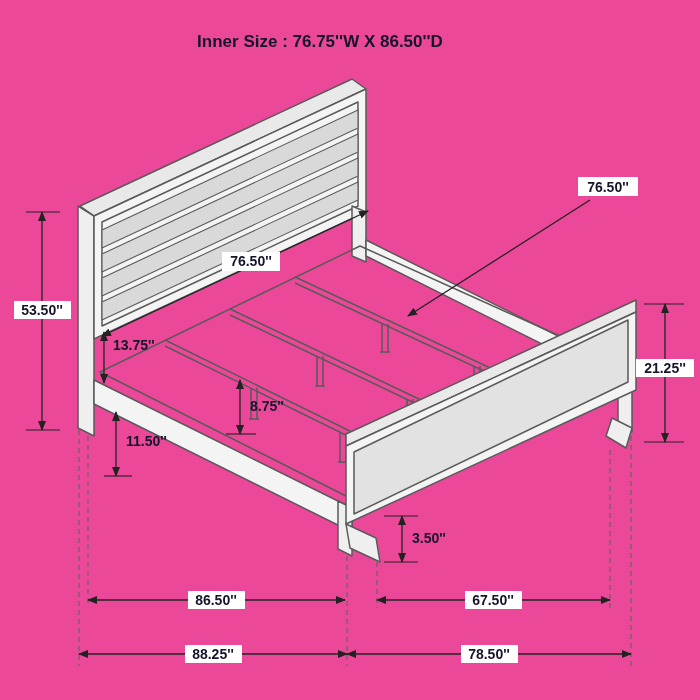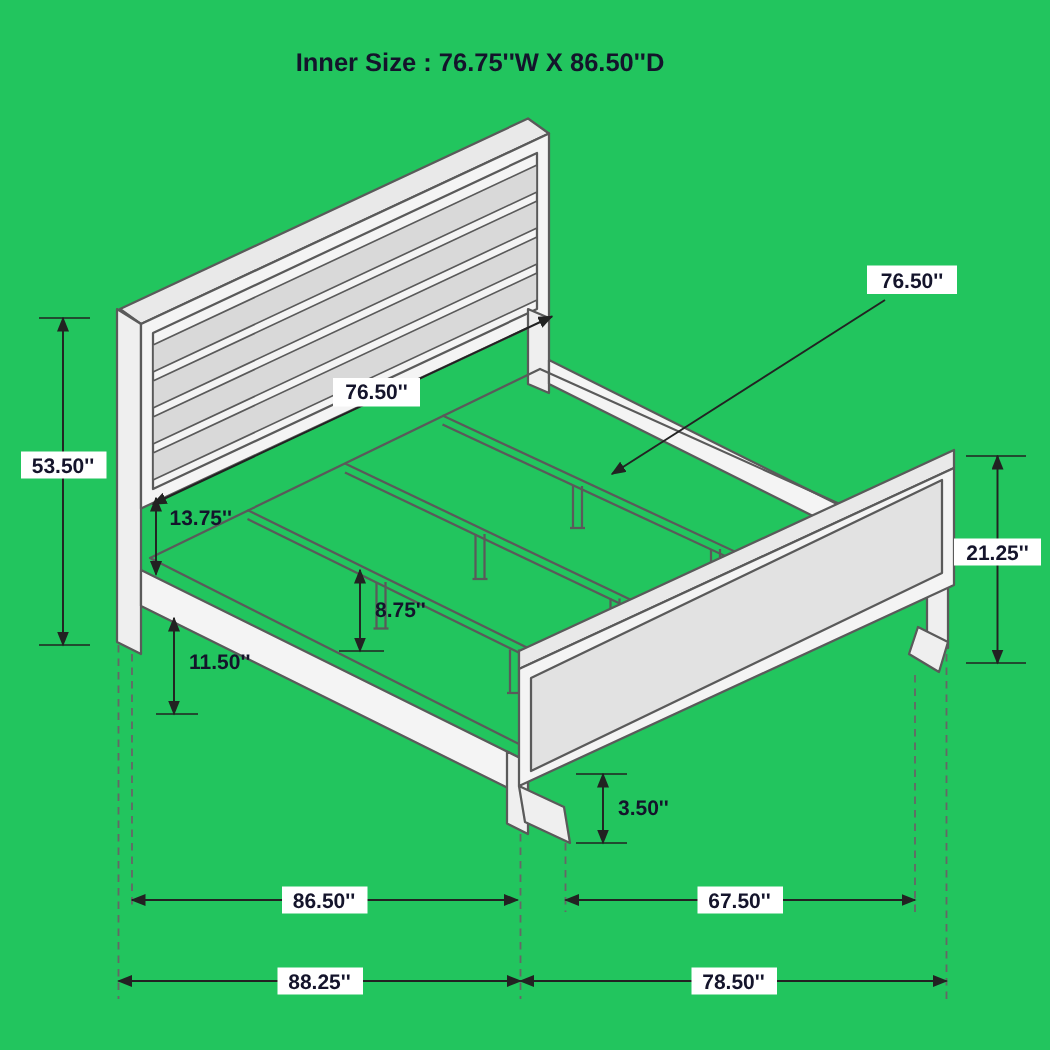--- a/index.html
+++ b/index.html
@@ -1,16 +1,16 @@
 <!DOCTYPE html>
 <html><head>
 <meta charset="utf-8">
 <style>
   html,body{margin:0;padding:0;background:#ffffff;}
-  .page{width:700px;height:700px;position:relative;background:#22c55e;overflow:hidden;}
+  .page{width:700px;height:700px;position:relative;background:#ec4899;overflow:hidden;}
   svg{display:block;}
   .lbl{font-family:"Liberation Sans",sans-serif;font-weight:bold;font-size:14px;fill:#14142b;}
   .title-lbl{font-family:"Liberation Sans",sans-serif;font-weight:bold;font-size:17px;fill:#14142b;}
   .furn{stroke:#5a5a5a;stroke-width:1.5;stroke-linejoin:round;fill:none;}
   .panel{fill:#f4f4f4;}
   .cap{fill:#e9e9e9;}
   .post{fill:#efefef;}
   .slat{fill:#d9d9d9;stroke-width:1.1;}
   .inner{fill:#e2e2e2;}
   .dim{stroke:#222222;stroke-width:1.3;fill:none;}

